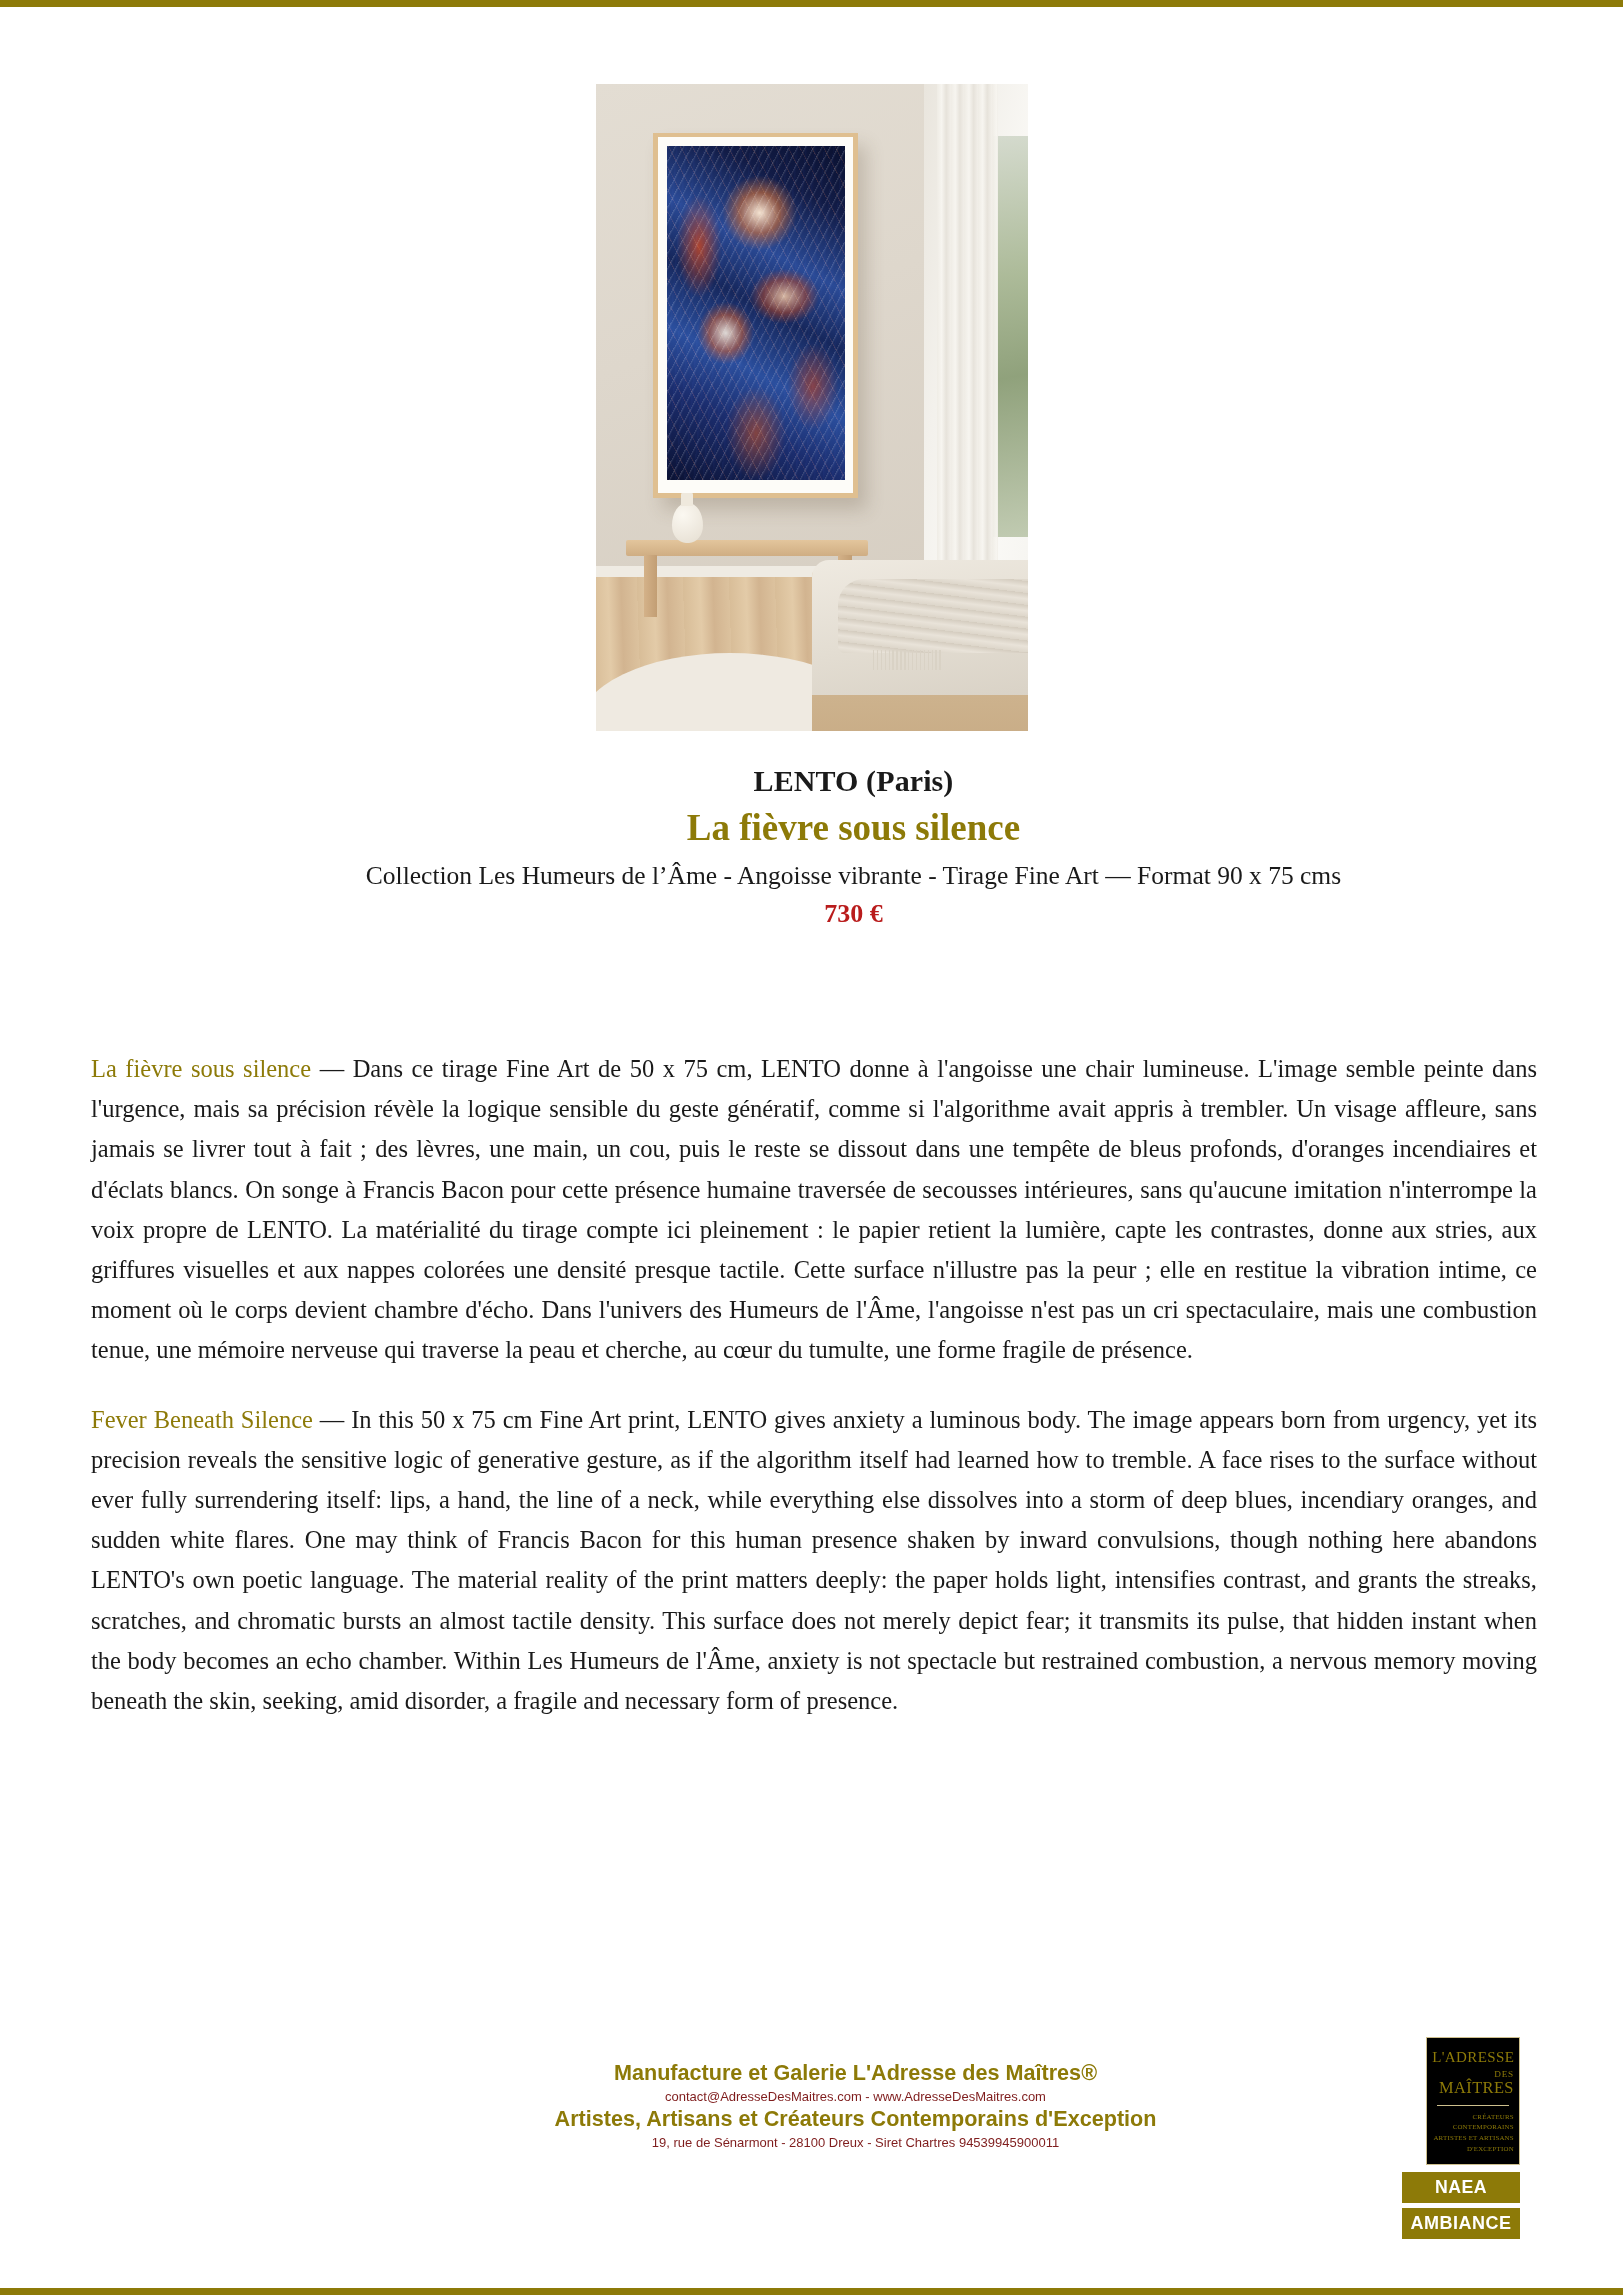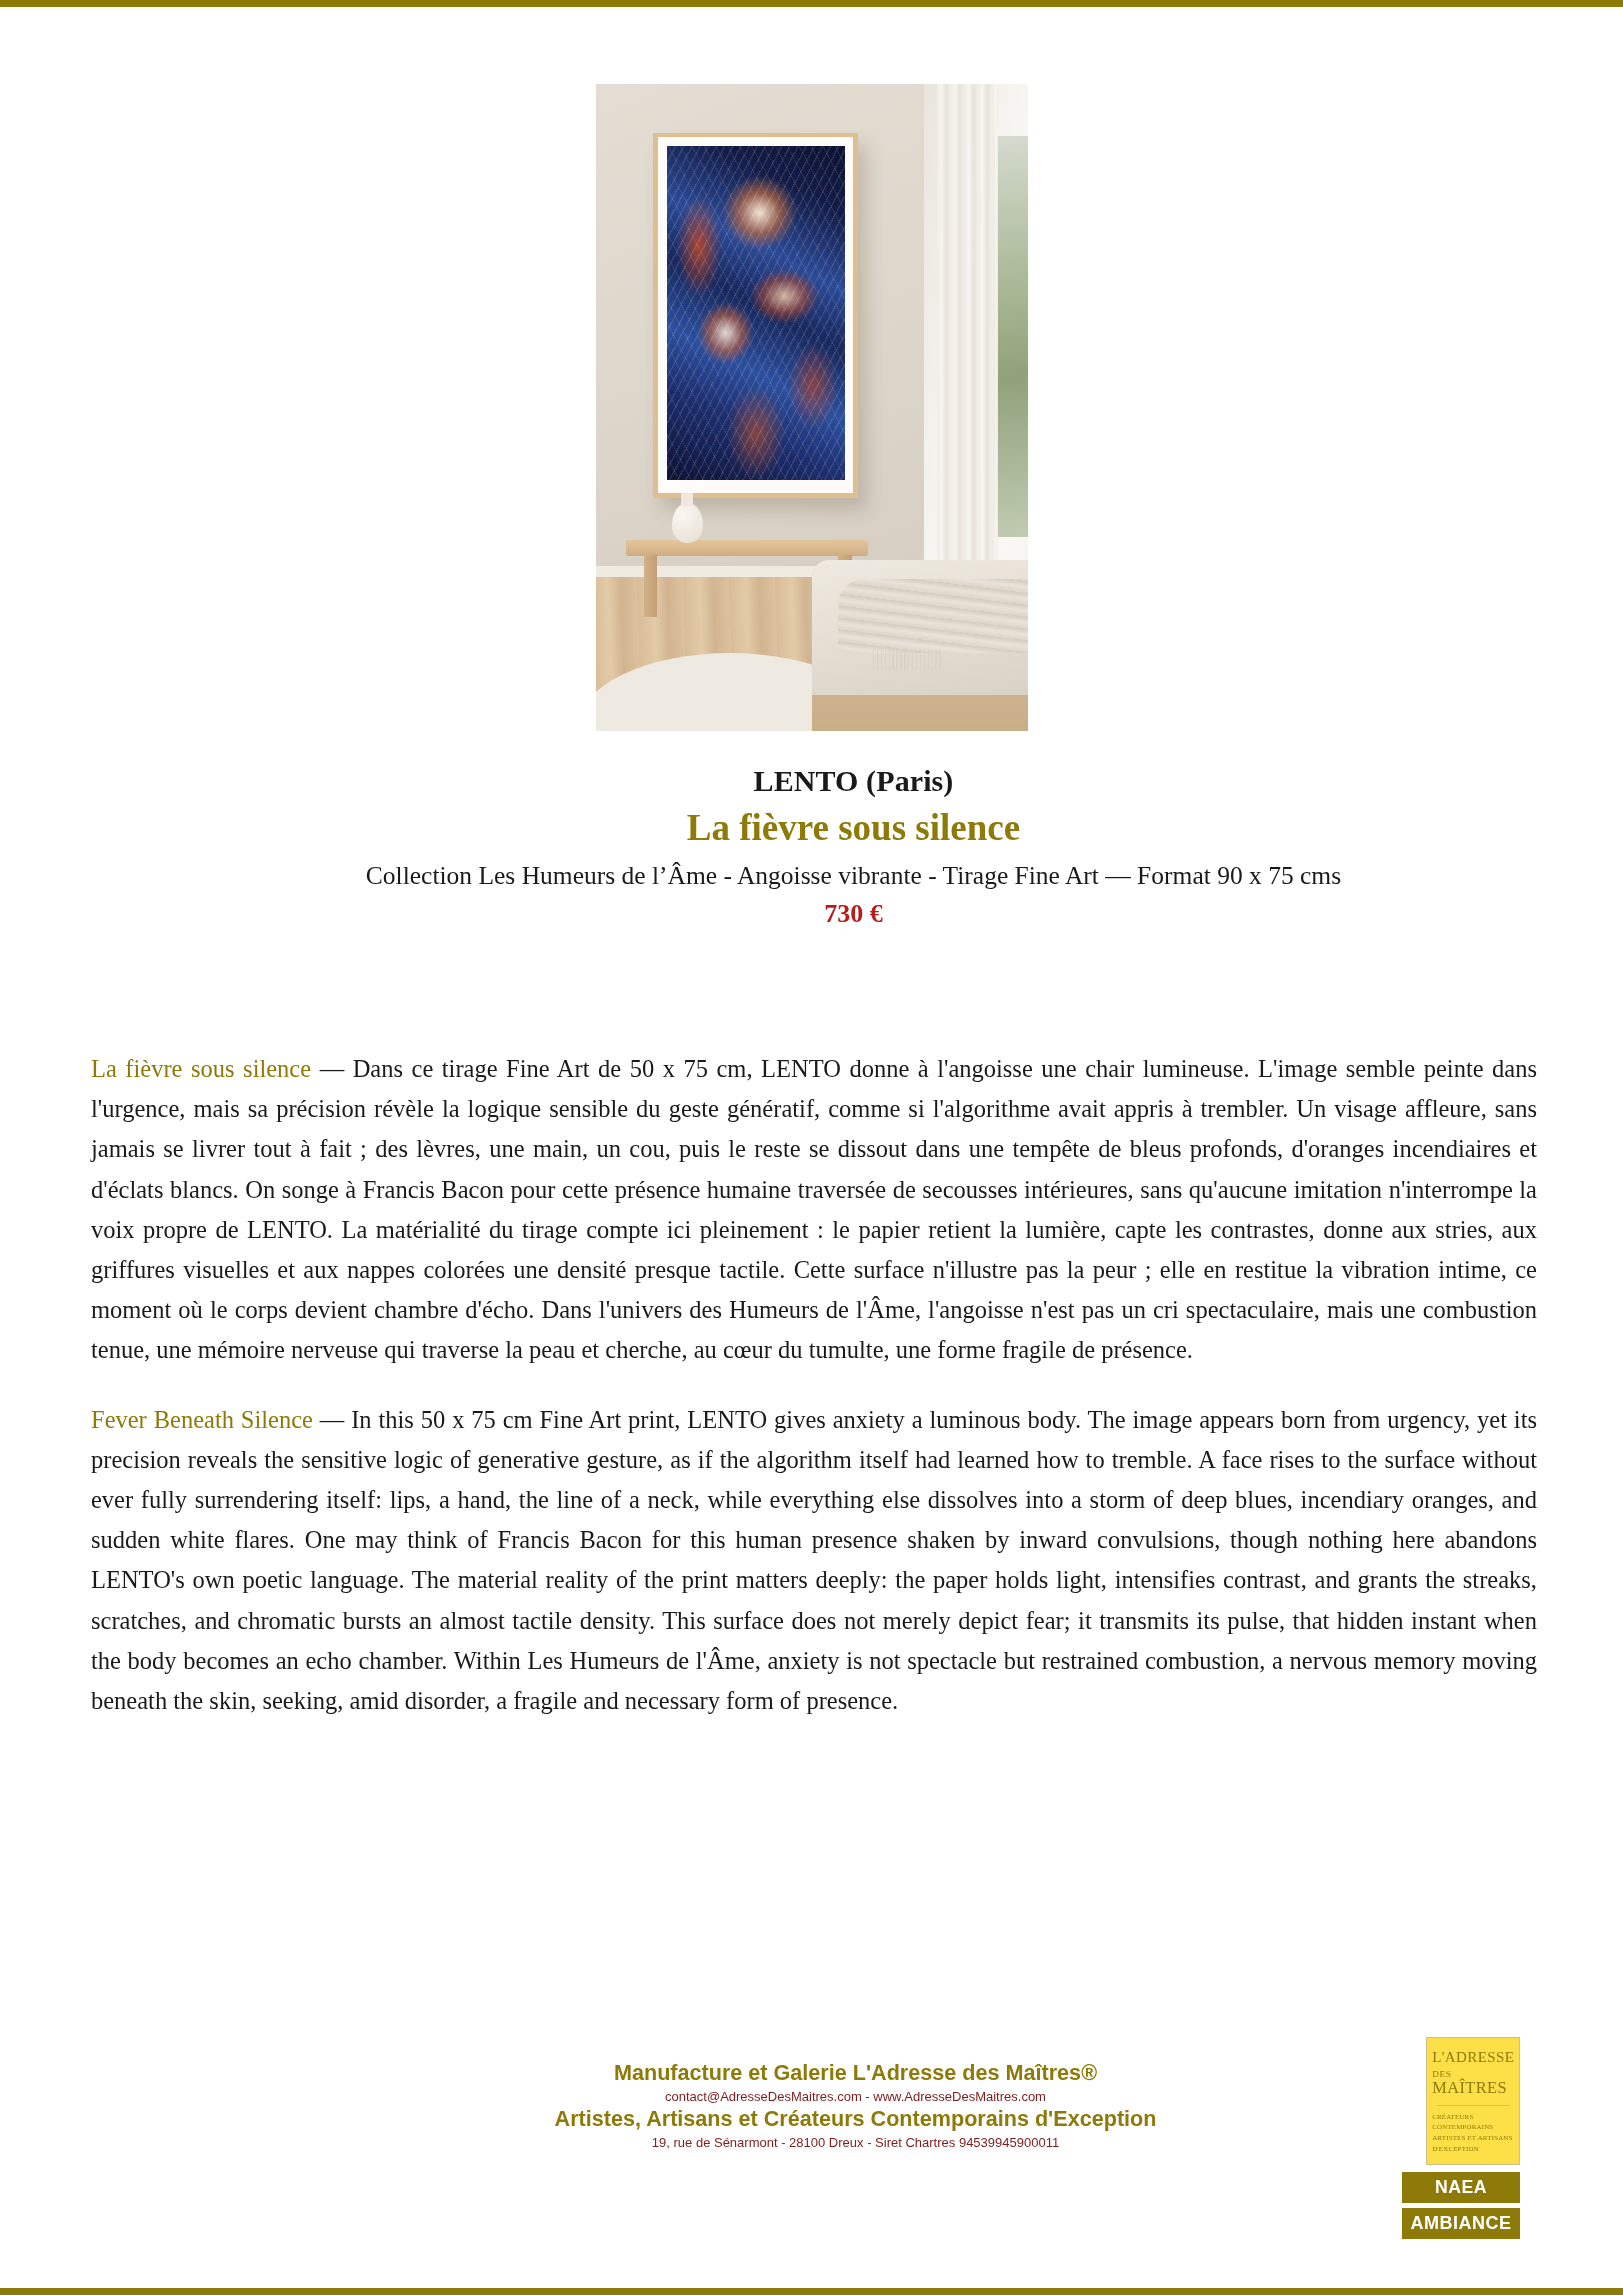--- a/index.html
+++ b/index.html
@@ -286,23 +286,23 @@
   .brand-block {
     position: absolute;
     left: 1402px;
     top: 2037px;
     width: 118px;
     font-family: "Liberation Serif", serif;
   }
   .brand-card {
     border: 1.3px solid #cdbf8d;
     padding: 10.5px 5.2px 9.2px 5.2px;
-    text-align: left;
+    text-align: right;
     color: #8d7a08;
-    background: #fde047;
+    background: #000000;
     margin-left: 24px;
   }
   .brand-l1 {
     font-size: 15px;
     letter-spacing: 0.4px;
     line-height: 1.12;
   }
   .brand-l2 {
     font-size: 9.2px;
     letter-spacing: 0.7px;

